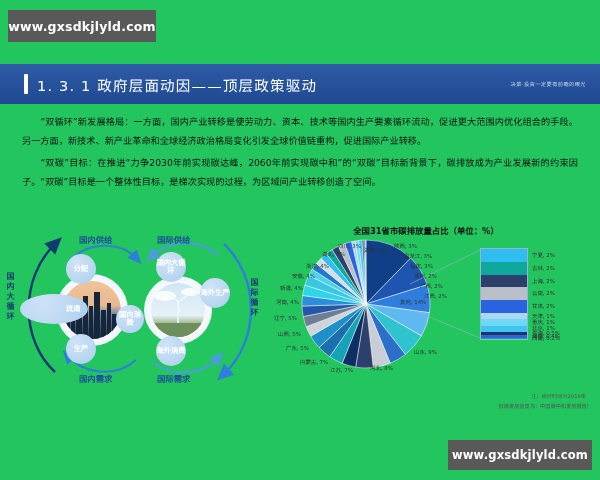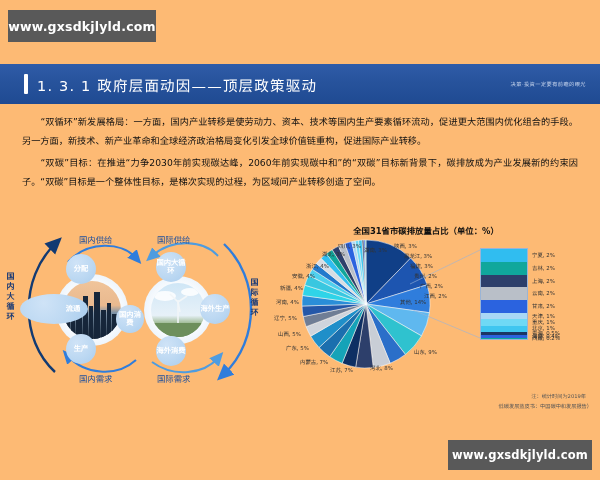--- a/index.html
+++ b/index.html
@@ -2,21 +2,21 @@
 <html lang="zh-CN"><head>
 <meta charset="utf-8">
 <style>
   html,body{margin:0;padding:0;}
   body{
     width:600px;height:480px;
     background:#ffffff;
     font-family:"DejaVu Sans","Liberation Sans",sans-serif;
     overflow:hidden;position:relative;
   }
-  .page{position:absolute;inset:0;background:#fdba74;}
+  .page{position:absolute;inset:0;background:#22c55e;}
 
   
   .wm{
     position:absolute;background:#595959;color:#fff;
     font-family:"DejaVu Sans","Liberation Sans",sans-serif;
     font-weight:700;letter-spacing:.2px;
     display:flex;align-items:center;justify-content:center;
   }
   .wm-top{left:8px;top:10px;width:148px;height:32px;font-size:12.5px;}
   .wm-bottom{left:448px;top:440px;width:144px;height:30px;font-size:11.5px;}
@@ -57,21 +57,21 @@
     position:absolute;left:10px;top:222px;width:268px;height:172px;
   }
   .diagram svg{position:absolute;left:0;top:0;}
   .vlabel{
     position:absolute;width:13px;color:#1b3a75;font-size:8px;line-height:10px;
     text-align:center;font-weight:700;letter-spacing:0;
   }
   .vlabel-left{left:4px;top:272px;}
   .vlabel-right{left:248px;top:278px;}
   .arcline{
-    position:absolute;color:#1f4f9c;font-size:8.4px;font-weight:400;white-space:nowrap;
+    position:absolute;color:#1f4f9c;font-size:8.4px;font-weight:700;white-space:nowrap;
   }
   .bub{
     position:absolute;border-radius:50%;
     background:radial-gradient(circle at 35% 30%,#cfe3f7 0%,#bcd8f2 55%,#a9cdee 100%);
     color:#ffffff;font-size:7.3px;line-height:8.4px;font-weight:700;
     display:flex;align-items:center;justify-content:center;text-align:center;
   }
 
   
   .chart{
@@ -200,21 +200,21 @@
         <rect x="141" y="101" width="54" height="14" fill="#6d8f5c"></rect>
       </g>
     </svg>
 
     <div class="bub" style="left:56px;top:32px;width:30px;height:30px;">分配</div>
     <div class="bub" style="left:10px;top:72px;width:30px;height:30px;padding-left:38px;">流通</div>
     <div class="bub" style="left:56px;top:112px;width:30px;height:30px;">生产</div>
     <div class="bub" style="left:106px;top:83px;width:28px;height:28px;">国内消费</div>
 
     <div class="bub" style="left:146px;top:30px;width:30px;height:30px;">国内大循环</div>
-    <div class="bub" style="left:190px;top:72px;width:30px;height:30px;">海外生产</div>
+    <div class="bub" style="left:190px;top:56px;width:30px;height:30px;">海外生产</div>
     <div class="bub" style="left:146px;top:114px;width:30px;height:30px;">海外消费</div>
   </div>
 
   <div class="vlabel vlabel-left">国内大循环</div>
   <div class="vlabel vlabel-right">国际循环</div>
   <div class="arcline" style="left:79px;top:233px;">国内供给</div>
   <div class="arcline" style="left:157px;top:233px;">国际供给</div>
   <div class="arcline" style="left:79px;top:372px;">国内需求</div>
   <div class="arcline" style="left:157px;top:372px;">国际需求</div>
 

